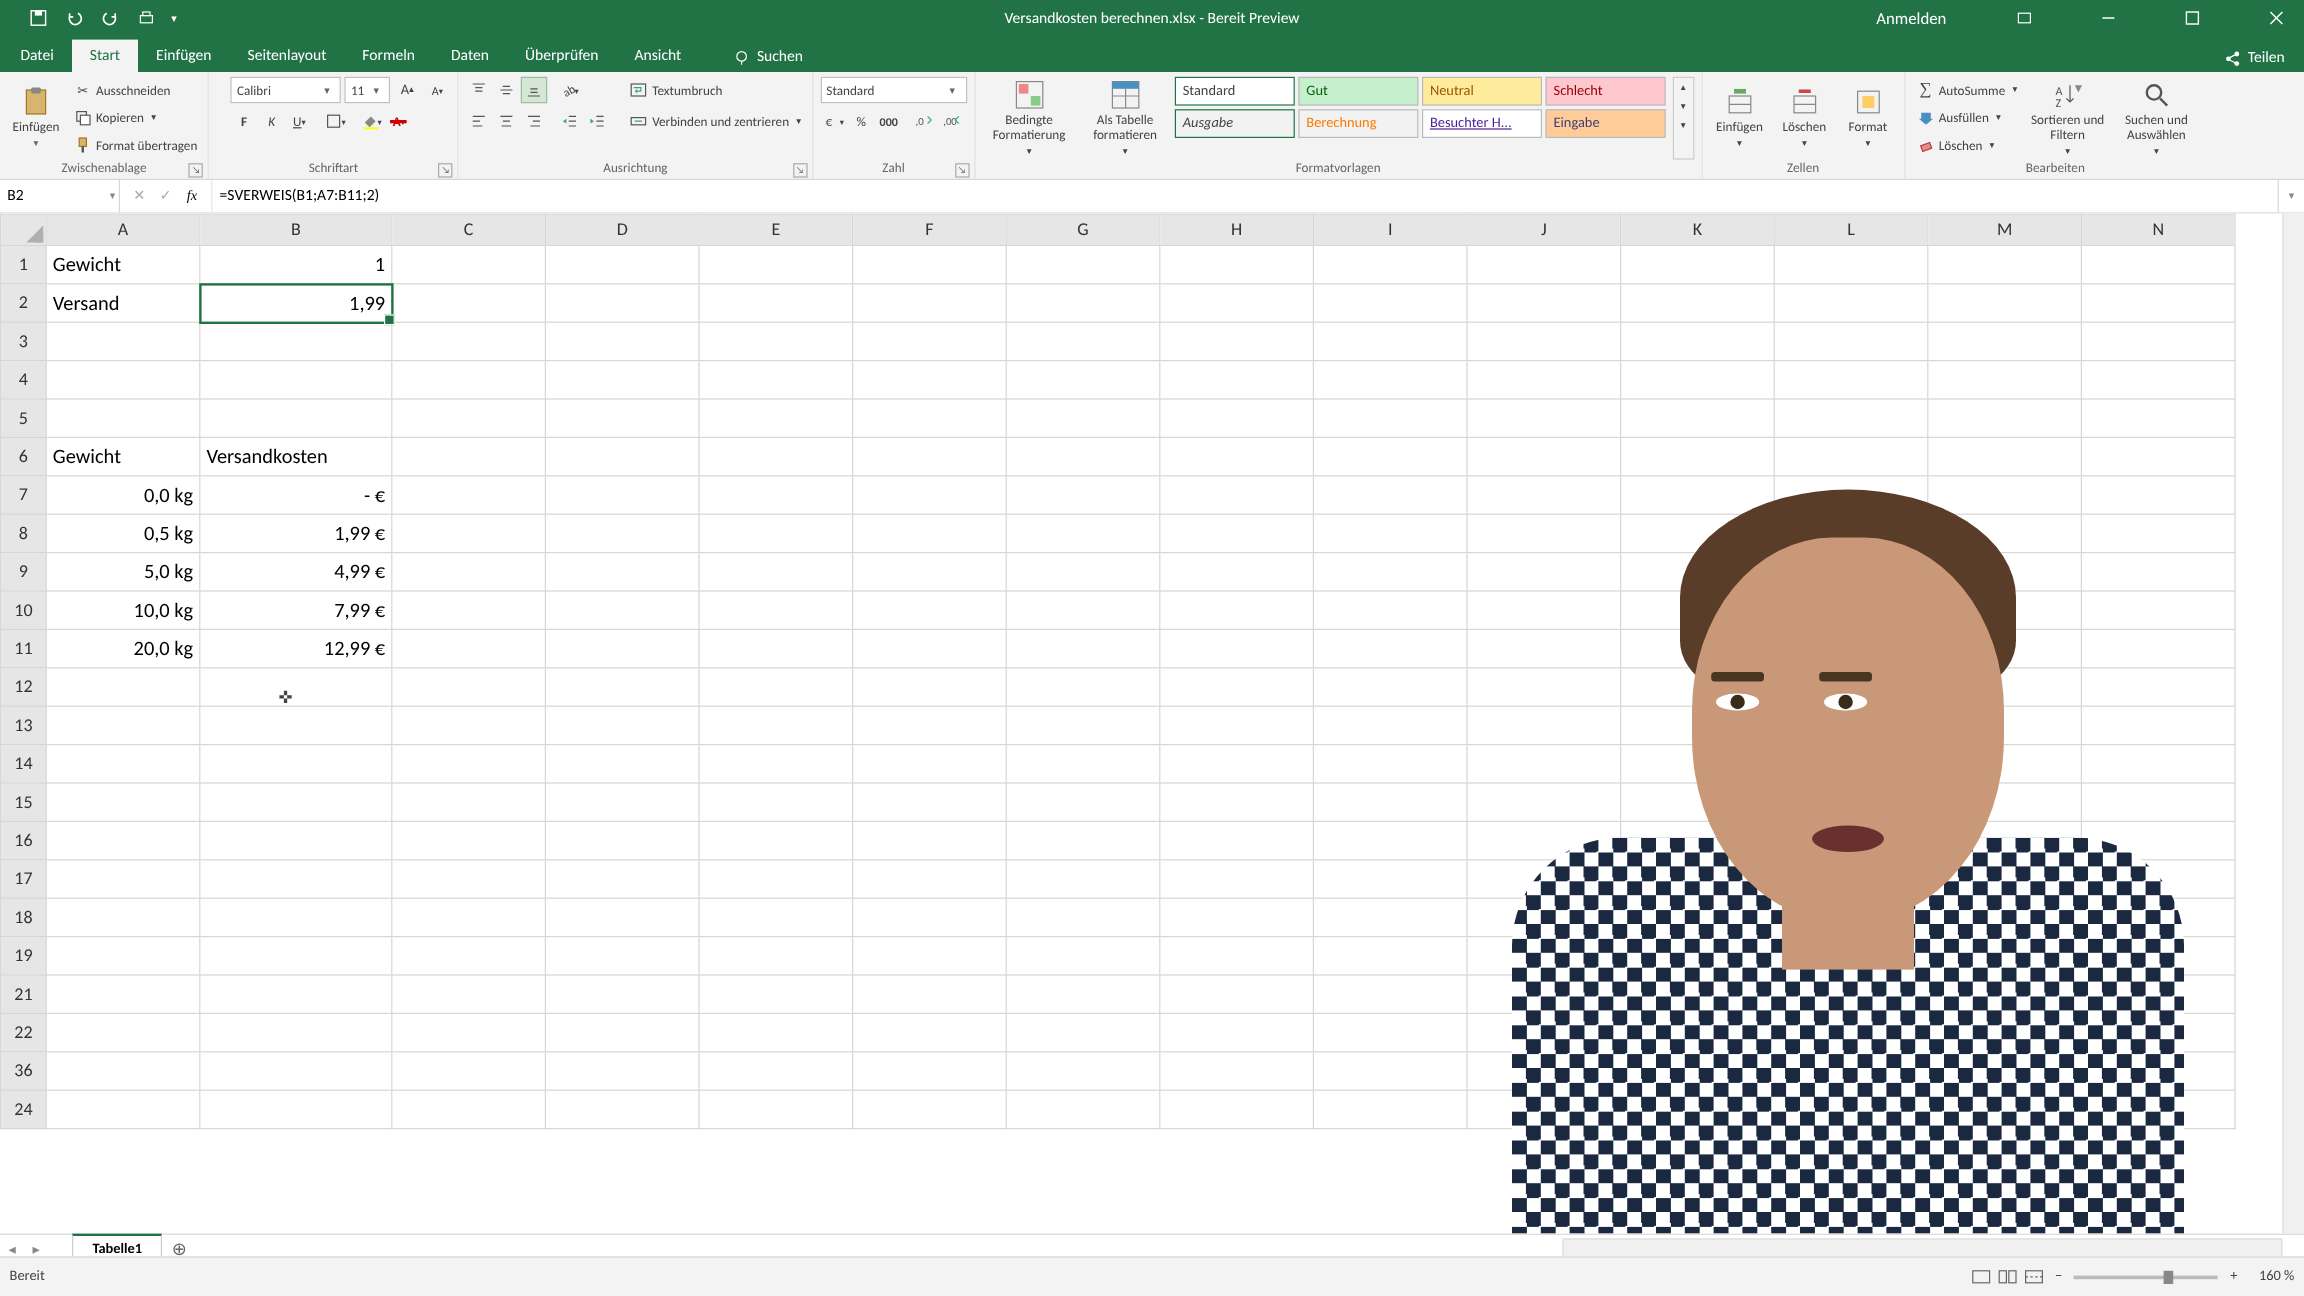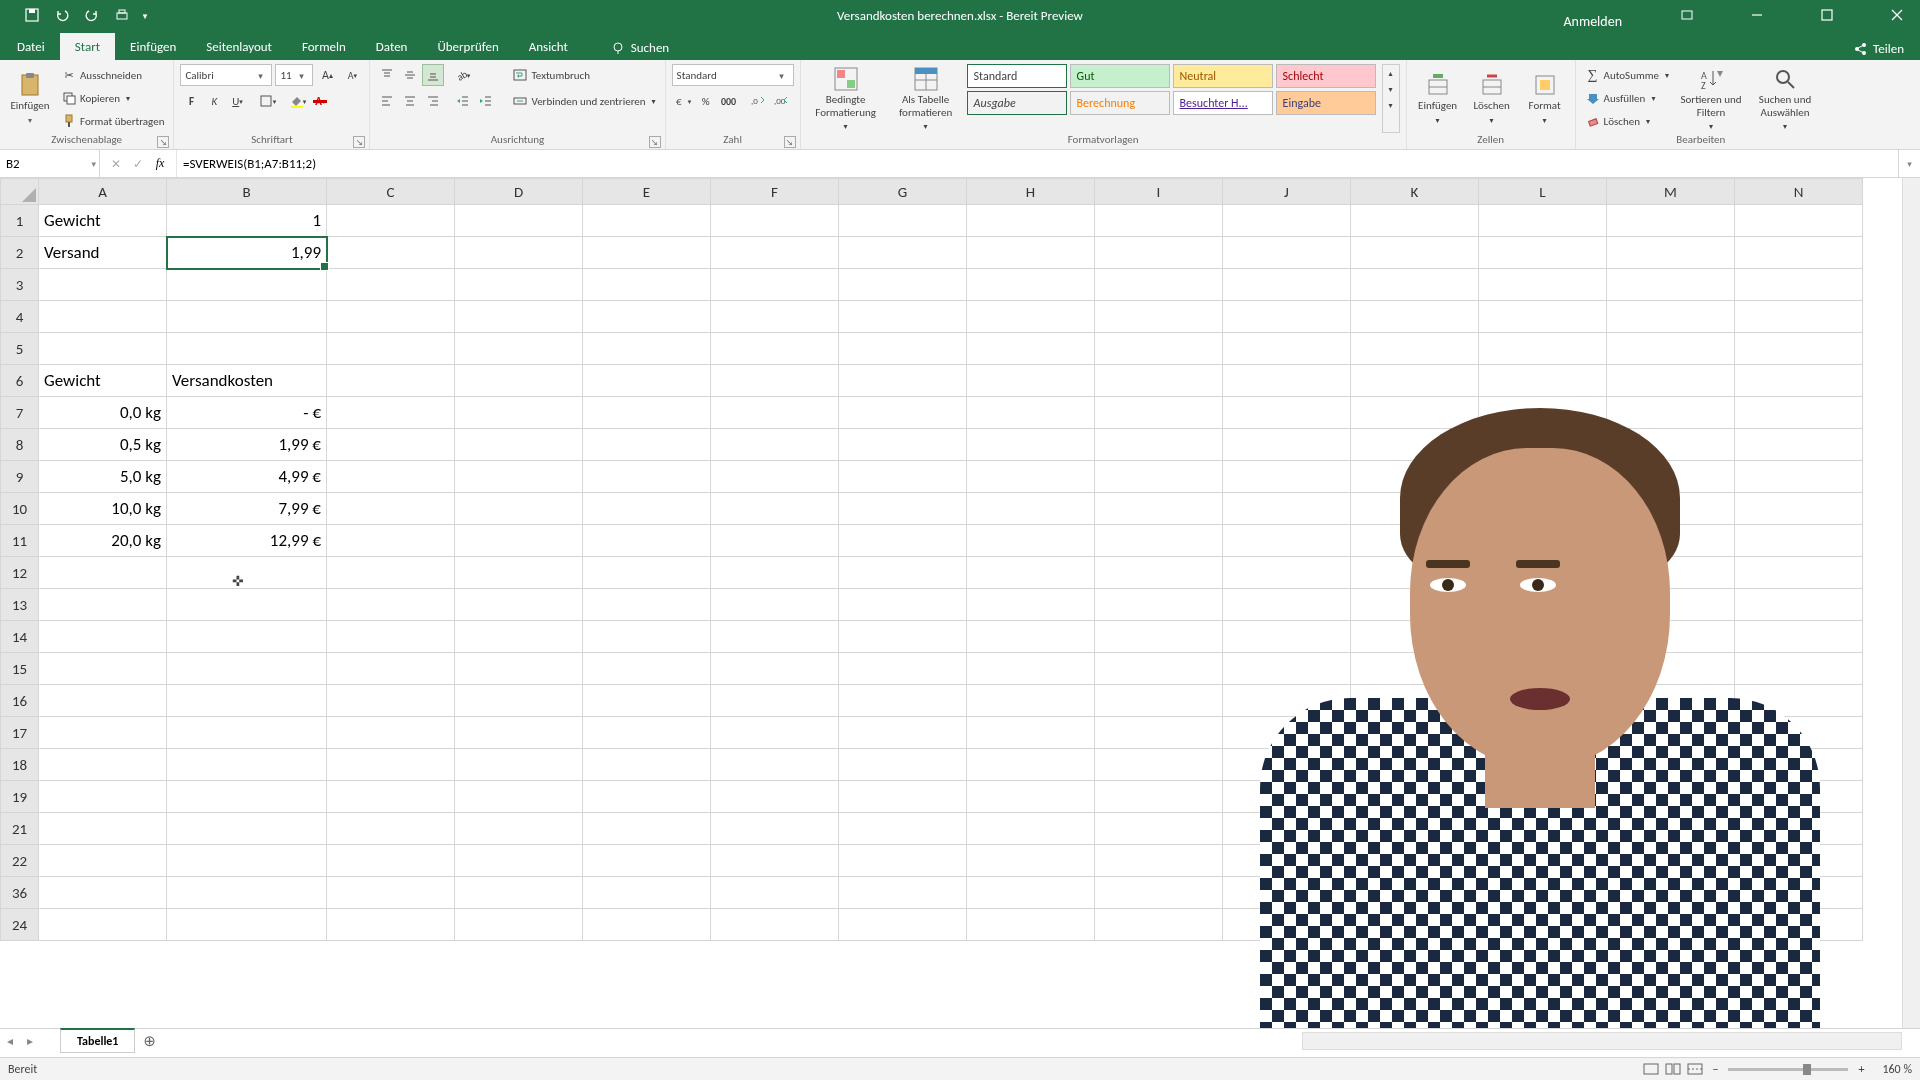--- a/index.html
+++ b/index.html
@@ -3,21 +3,21 @@
 <meta charset="utf-8">
 <style>
 * { box-sizing: border-box; margin: 0; padding: 0; font-family: "Segoe UI", Calibri, sans-serif; }
 body { background: #fff; width: 1920px; height: 1080px; overflow: hidden; position: relative; }
 
 
 .titlebar { height: 30px; background: #217346; display: flex; align-items: center; color: #fff; font-size: 12px; position: relative; }
 .titlebar .qat { display: flex; gap: 2px; padding-left: 18px; align-items: center; }
 .titlebar .qat .qbtn { width: 28px; height: 22px; display: flex; align-items: center; justify-content: center; cursor: pointer; }
 .titlebar .title-center { position: absolute; left: 50%; transform: translateX(-50%); font-size: 13px; }
-.titlebar .right { position: absolute; right: 0; display: flex; align-items: flex-end; gap: 24px; }
+.titlebar .right { position: absolute; right: 0; display: flex; align-items: center; gap: 24px; }
 .titlebar .right .link { padding: 0 18px; font-size: 14px; cursor: pointer; }
 .titlebar .right .winbtn { width: 46px; height: 30px; display: flex; align-items: center; justify-content: center; cursor: pointer; }
 
 
 .ribbon-tabs { height: 30px; background: #217346; display: flex; align-items: flex-end; color: #fff; font-size: 13px; padding-left: 2px; position: relative; }
 .ribbon-tabs .tab { padding: 6px 15px; cursor: pointer; }
 .ribbon-tabs .tab.file { background: transparent; }
 .ribbon-tabs .tab.active { background: #f3f3f3; color: #217346; font-weight: normal; }
 .ribbon-tabs .search { margin-left: 18px; display: flex; align-items: center; gap: 6px; padding: 5px 10px; cursor: text; }
 .ribbon-tabs .right-action { position: absolute; right: 6px; display: flex; align-items: center; gap: 6px; padding: 4px 10px; cursor: pointer; font-size: 13px; }
@@ -72,21 +72,21 @@
 
 
 .sheet-tabs { position: absolute; bottom: 27px; left: 0; right: 0; height: 25px; background: #fff; border-top: 1px solid #d6d6d6; display: flex; align-items: center; font-size: 12px; }
 .sheet-tabs .nav { width: 20px; text-align: center; color: #888; cursor: pointer; }
 .sheet-tabs .stab { padding: 4px 16px; border: 1px solid #ccc; border-top: 2px solid #217346; background: #fff; cursor: pointer; margin-top: -1px; font-weight: bold; }
 .sheet-tabs .addtab { width: 28px; text-align: center; color: #666; cursor: pointer; font-size: 15px; }
 .sheet-tabs .hscroll { flex: 1; }
 .sheet-tabs .scroll-h { width: 600px; height: 18px; margin-right: 18px; background: #f0f0f0; border: 1px solid #ddd; }
 
 
-.statusbar { position: absolute; bottom: 0; left: 0; right: 0; height: 23px; background: #f3f3f3; border-top: 1px solid #d6d6d6; display: flex; align-items: center; font-size: 12px; color: #444; padding: 0 8px; }
+.statusbar { position: absolute; bottom: 0; left: 0; right: 0; height: 33px; background: #f3f3f3; border-top: 1px solid #d6d6d6; display: flex; align-items: center; font-size: 12px; color: #444; padding: 0 8px; }
 .statusbar .spacer { flex: 1; }
 .statusbar .zoom { display: flex; align-items: center; gap: 4px; }
 .statusbar .slider { width: 120px; height: 3px; background: #bbb; position: relative; }
 .statusbar .slider .thumb { position: absolute; left: 62%; top: -4px; width: 8px; height: 11px; background: #888; }
 
 
 .style-cell { width: 100px; height: 24px; border: 1px solid #bbb; background: #fff; display: flex; align-items: center; padding: 0 6px; font-size: 12px; cursor: pointer; }
 .style-cell.standard { border: 1.5px solid #217346; }
 .style-cell.gut { background: #c6efce; color: #006100; }
 .style-cell.neutral { background: #ffeb9c; color: #9c5700; }
@@ -237,21 +237,21 @@
               </svg>
             </span>
             <span>Format übertragen</span>
           </div>
       </div>
     </div>
     <div class="label"><span>Zwischenablage</span><span class="dlg">↘</span></div>
   </div>
 
   <div class="group">
-    <div class="body" style="flex-direction:column;gap:4px;">
+    <div class="body" style="flex-direction:column;gap:4px;margin-left:12px;">
       <div style="display:flex;gap:3px;">
         <div class="input-like" style="width:92px;">
             <span>Calibri</span>
             <span class="dropdown-arrow" style="margin-left:auto;">▾</span>
           </div>
         <div class="input-like" style="width:38px;">
             <span>11</span>
             <span class="dropdown-arrow" style="margin-left:auto;">▾</span>
           </div>
         <div class="minibtn" style="font-size:12px;">A<sup style="font-size:8px;">▴</sup></div>

